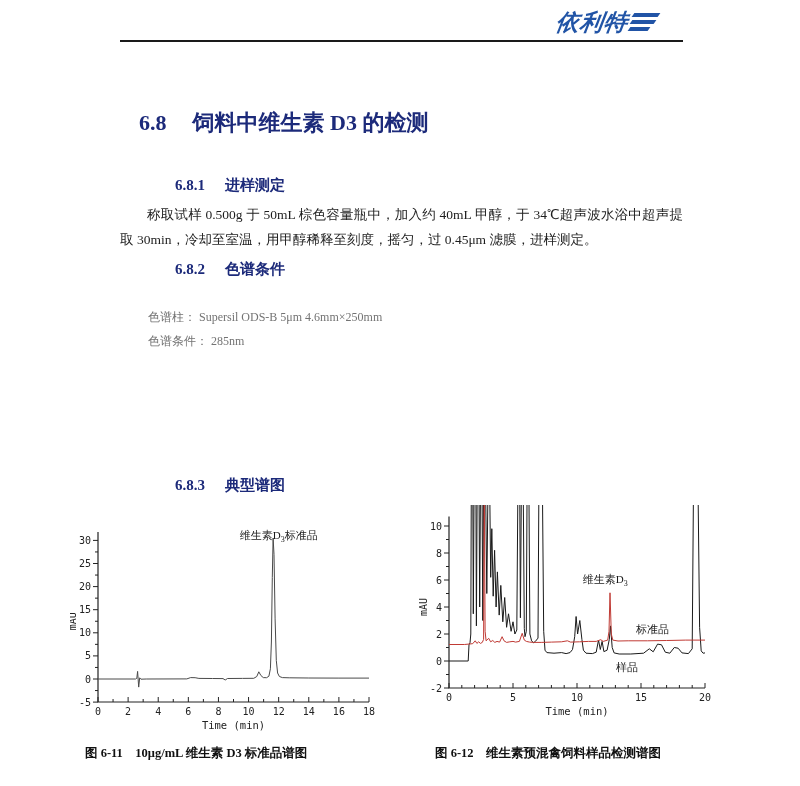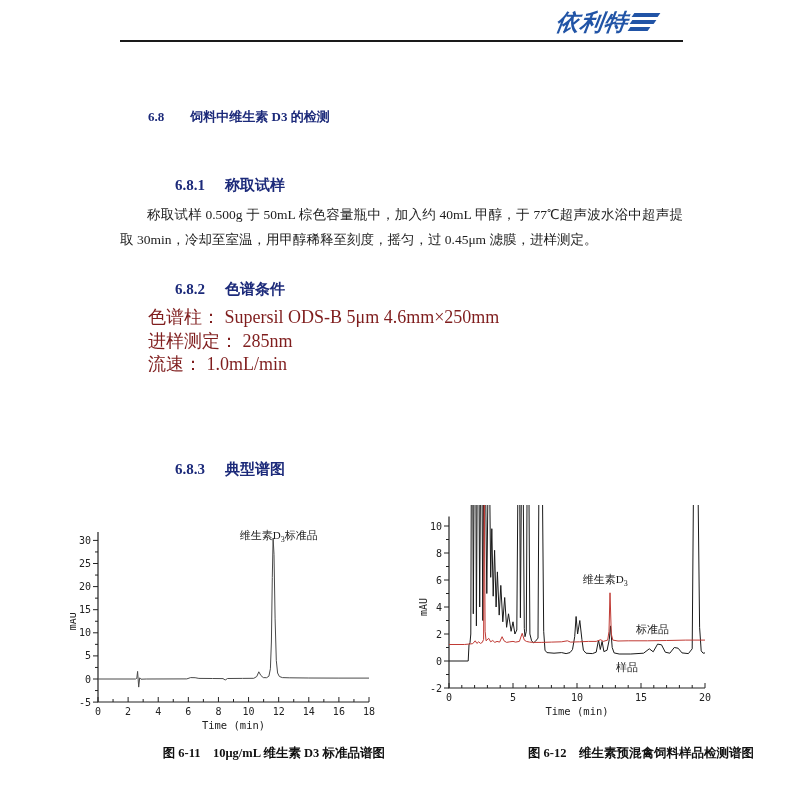--- a/index.html
+++ b/index.html
@@ -8,34 +8,34 @@
   .abs{position:absolute;}
   #header-rule{top:40px;left:120px;width:563px;height:2px;background:#1a1a1a;}
   #logo{top:7px;left:556px;width:132px;height:30px;display:flex;align-items:center;gap:5px;}
   #logo-text{font-family:"Liberation Serif",serif;font-weight:bold;font-style:italic;
              font-size:23px;color:#2154a6;letter-spacing:1px;transform:skewX(-8deg);}
   #logo-stripes{width:26px;height:20px;position:relative;}
   #logo-stripes span{position:absolute;left:0;height:4px;background:#2154a6;transform:skewX(-35deg);}
   #logo-stripes span:nth-child(1){top:1px;width:26px;}
   #logo-stripes span:nth-child(2){top:8px;width:24px;left:-2px;}
   #logo-stripes span:nth-child(3){top:15px;width:20px;left:-4px;}
-  .h-main{top:108px;left:148px;font-size:13px;font-weight:bold;color:#1c2a7a;}
+  .h-main{top:108px;left:139px;font-size:22px;font-weight:bold;color:#1c2a7a;}
   .h-main .num{margin-right:26px;}
   .h-sub{left:175px;font-size:15px;font-weight:bold;color:#1c2a7a;}
   .h-sub .num{margin-right:20px;margin-top:11px;}
-  #h-681{top:176px;} #h-682{top:280px;} #h-683{top:460px;}
+  #h-681{top:176px;} #h-682{top:260px;} #h-683{top:476px;}
   #para{top:202px;left:120px;width:563px;font-size:13.5px;line-height:25px;
         text-align:justify;text-indent:2em;color:#1d1d1d;}
-  #conditions{top:306px;left:148px;font-size:18px;line-height:23.5px;color:#7f1d1d;}
+  #conditions{top:306px;left:148px;font-size:12px;line-height:23.5px;color:#737373;}
   .chart-svg{position:absolute;}
   #chart-left{top:518px;left:70px;}
   #chart-right{top:505px;left:415px;}
-  .caption{top:745px;font-size:12.5px;font-weight:bold;text-align:right;color:#111;}
+  .caption{top:745px;font-size:12.5px;font-weight:bold;text-align:left;color:#111;}
   #caption-1{left:85px;width:300px;}
-  #caption-2{left:454px;width:300px;}
+  #caption-2{left:435px;width:300px;}
 </style>
 </head>
 <body>
 
 <div id="page">
 
   <div class="abs" id="logo">
     <span id="logo-text">依利特</span>
     <span id="logo-stripes">
         <span></span>
@@ -44,33 +44,32 @@
       </span>
   </div>
 
   <div class="abs" id="header-rule"></div>
 
   <div class="abs h-main">
     <span class="num">6.8</span><span>饲料中维生素 D3 的检测</span>
   </div>
 
   <div class="abs h-sub" id="h-681">
-    <span class="num">6.8.1</span><span>称取试样</span>
-  </div>
-
-  <div class="abs" id="para">称取试样 0.500g 于 50mL 棕色容量瓶中，加入约 40mL 甲醇，于 77℃超声波水浴中超声提取 30min，冷却至室温，用甲醇稀释至刻度，摇匀，过 0.45μm 滤膜，进样测定。</div>
+    <span class="num">6.8.1</span><span>进样测定</span>
+  </div>
+
+  <div class="abs" id="para">称取试样 0.500g 于 50mL 棕色容量瓶中，加入约 40mL 甲醇，于 34℃超声波水浴中超声提取 30min，冷却至室温，用甲醇稀释至刻度，摇匀，过 0.45μm 滤膜，进样测定。</div>
 
   <div class="abs h-sub" id="h-682">
     <span class="num">6.8.2</span><span>色谱条件</span>
   </div>
 
   <div class="abs" id="conditions">
     <div>色谱柱： Supersil ODS-B 5μm 4.6mm×250mm</div>
-    <div>进样测定： 285nm</div>
-    <div>流速： 1.0mL/min</div>
+    <div>色谱条件： 285nm</div>
   </div>
 
   <div class="abs h-sub" id="h-683">
     <span class="num">6.8.3</span><span>典型谱图</span>
   </div>
 
   <svg class="chart-svg" id="chart-left" width="310" height="230">
       <defs>
         <clipPath id="cp0">
           <rect x="28" y="0" width="275" height="184"></rect>

